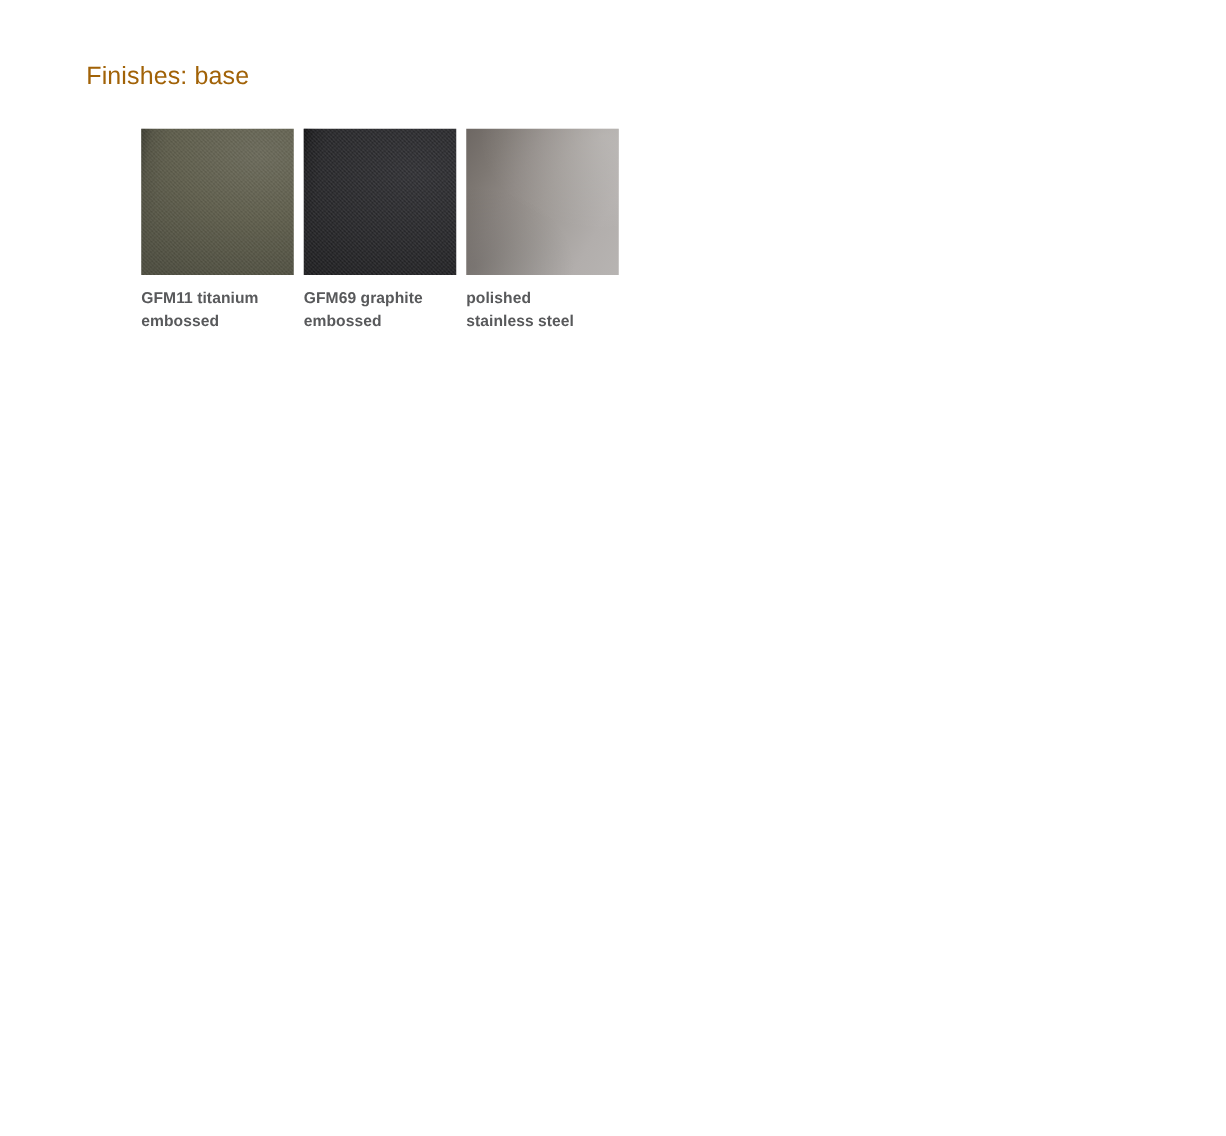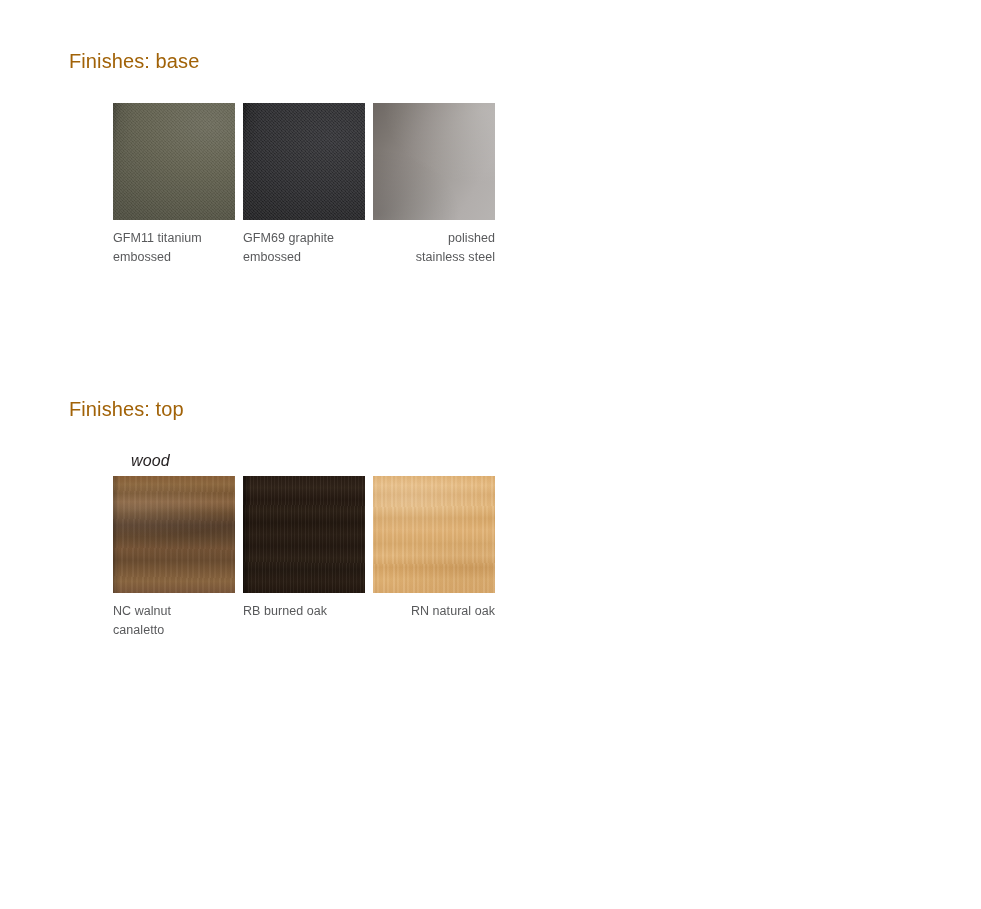--- a/index.html
+++ b/index.html
@@ -58,22 +58,23 @@
   }
 
   .swatch-row {
     display: flex;
     align-items: flex-start;
   }
 
   .swatch-cell {
     width: 122px;
     margin-right: 8px;
-  }
-  .swatch-cell:last-child { margin-right: 0; text-align: right; }
+    font-weight: bold;
+  }
+  .swatch-cell:last-child { margin-right: 0; }
 
   .swatch {
     width: 122px;
     height: 117px;
     position: relative;
     overflow: hidden;
   }
 
   .swatch-caption {
     margin-top: 9px;
@@ -280,41 +281,14 @@
         <div class="swatch-cell">
           <div class="swatch sw-steel"></div>
           <div class="swatch-caption">polished
 stainless steel</div>
         </div>
 
       </div>
     </div>
   </section>
 
-  <section class="section section-top">
-    <h2 class="section-heading">Finishes: top</h2>
-
-    <div class="group">
-      <div class="group-label">wood</div>
-
-      <div class="swatch-row">
-
-        <div class="swatch-cell">
-          <div class="swatch sw-walnut"></div>
-          <div class="swatch-caption">NC walnut
-canaletto</div>
-        </div>
-
-        <div class="swatch-cell">
-          <div class="swatch sw-burnedoak"></div>
-          <div class="swatch-caption">RB burned oak</div>
-        </div>
-
-        <div class="swatch-cell">
-          <div class="swatch sw-naturaloak"></div>
-          <div class="swatch-caption">RN natural oak</div>
-        </div>
-
-      </div>
-    </div>
-  </section>
 
 </div>
 
 </body></html>

